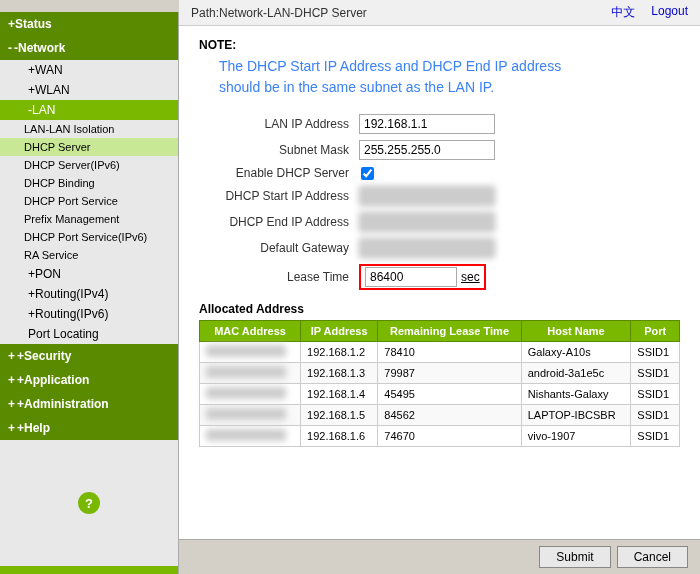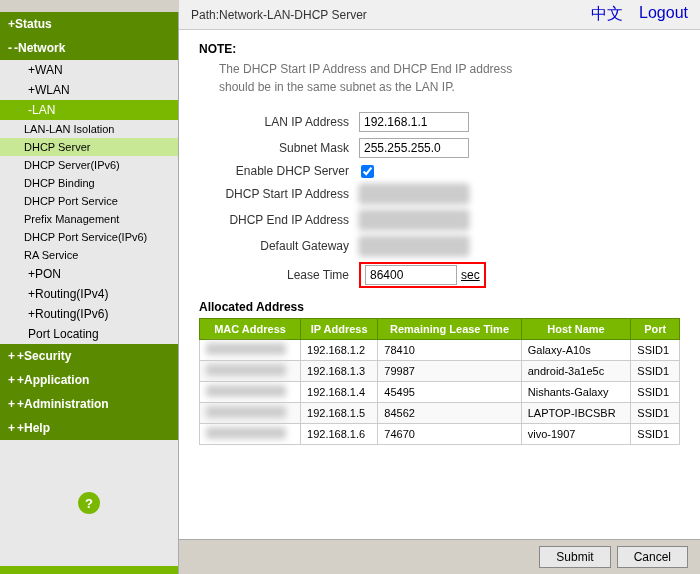--- a/index.html
+++ b/index.html
@@ -20,33 +20,33 @@
     .sidebar-footer { margin-top: auto; padding: 8px; display: flex; justify-content: center; }
     .help-circle { width: 22px; height: 22px; border-radius: 50%; background: #7ab800; color: white; display: flex; align-items: center; justify-content: center; font-weight: bold; font-size: 13px; cursor: pointer; }
 
     
     .content { flex: 1; background: white; display: flex; flex-direction: column; }
 
     
     .top-bar { background: #f0f0f0; border-bottom: 1px solid #ccc; padding: 4px 12px; display: flex; justify-content: space-between; align-items: center; }
     .path-text { font-size: 12px; color: #333; }
     .top-bar-right { display: flex; gap: 16px; }
-    .lang-link, .logout-link { font-size: 16px; color: #0000cc; cursor: pointer; text-decoration: none; }
+    .lang-link, .logout-link { font-size: 12px; color: #0000cc; cursor: pointer; text-decoration: none; }
 
     
     .main-content { flex: 1; padding: 12px 20px; overflow-y: auto; }
 
     .note-section { margin-bottom: 16px; }
     .note-title { font-weight: bold; font-size: 12px; margin-bottom: 4px; }
-    .note-text { font-size: 12px; color: #737373; padding-left: 20px; line-height: 1.5; }
+    .note-text { font-size: 14px; color: #3b82f6; padding-left: 20px; line-height: 1.5; }
 
     .form-section { margin-bottom: 12px; }
     .form-row { display: flex; align-items: center; margin-bottom: 6px; }
     .form-label { width: 160px; text-align: right; padding-right: 10px; font-size: 12px; color: #333; }
-    .form-input { width: 110px; border: 1px solid #aaa; padding: 2px 4px; font-size: 12px; background: white; }
+    .form-input { width: 136px; border: 1px solid #aaa; padding: 2px 4px; font-size: 12px; background: white; }
     .checkbox-input { margin-left: 2px; }
     .lease-input { width: 92px; border: 1px solid #aaa; padding: 2px 4px; font-size: 12px; }
     .sec-label { margin-left: 4px; font-size: 12px; text-decoration: underline; }
 
     
     .table-section { margin-top: 8px; }
     .table-title { font-size: 12px; font-weight: bold; margin-bottom: 4px; }
     .alloc-table { width: 100%; border-collapse: collapse; font-size: 11px; }
     .alloc-table th { background: #7ab800; color: white; border: 1px solid #5a8a00; padding: 4px 6px; text-align: center; }
     .alloc-table td { border: 1px solid #ccc; padding: 3px 6px; text-align: left; background: white; }

